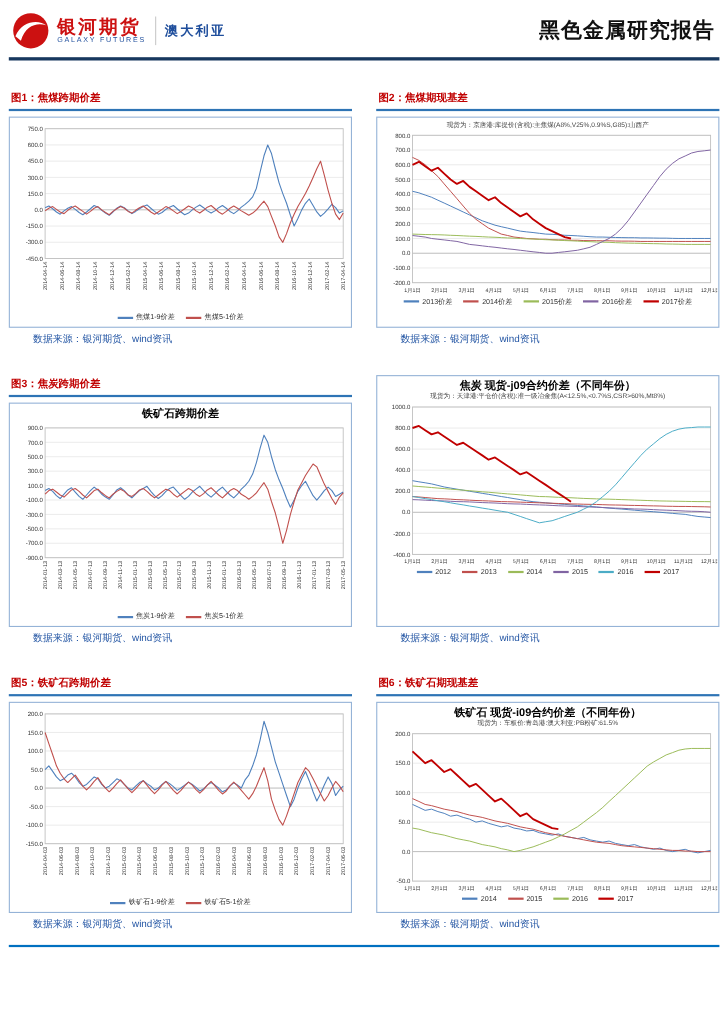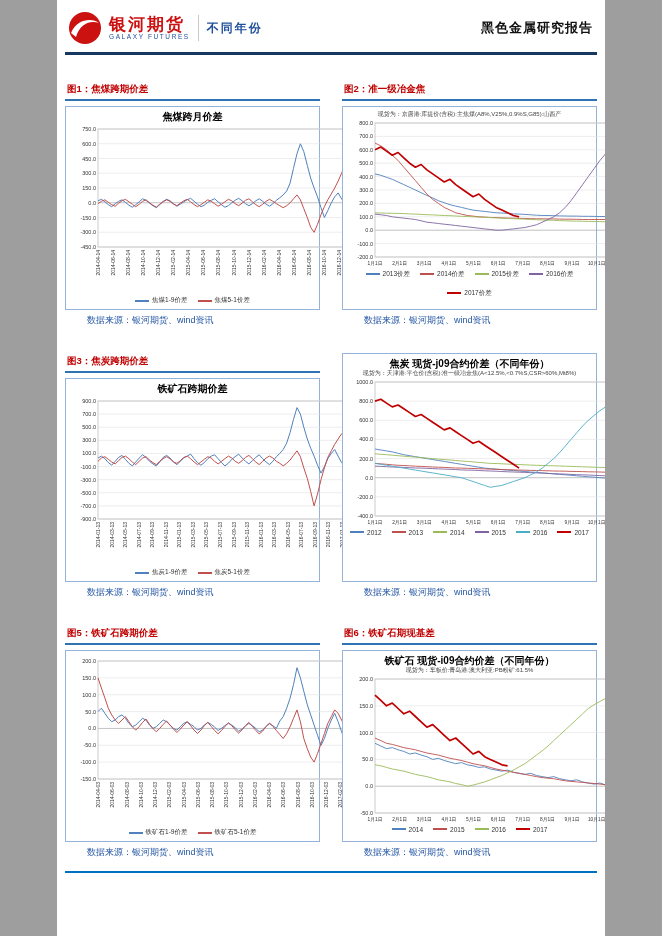--- a/index.html
+++ b/index.html
@@ -1,27 +1,27 @@
 <!DOCTYPE html>
 <html><head>
 <meta charset="utf-8">
 <style>
   html,body{margin:0;padding:0;background:#9e9e9e;}
-  .page{width:548px;height:936px;margin:0 auto;background:#ffffff;position:relative;
+  .page{width:662px;height:936px;margin:0 auto;background:#ffffff;position:relative;
         font-family:"Liberation Sans", sans-serif;overflow:hidden;}
   
   .header{display:flex;justify-content:space-between;align-items:center;padding:10px 12px 6px 10px;}
   .brand{display:flex;align-items:center;}
   .logo{width:36px;height:36px;margin-right:6px;}
   .brand-text{display:flex;flex-direction:column;line-height:1.05;}
   .brand-cn{color:#cc1111;font-size:17px;font-weight:bold;letter-spacing:2px;}
   .brand-en{color:#1f4e9c;font-size:6.5px;letter-spacing:1.6px;}
   .vdiv{width:1px;height:26px;background:#c9c9c9;margin:0 8px;}
   .division{color:#1f4e9c;font-size:12px;font-weight:bold;letter-spacing:2px;}
-  .report-title{font-size:13px;font-weight:bold;color:#111;letter-spacing:1px;}
+  .report-title{font-size:19px;font-weight:bold;color:#111;letter-spacing:1px;}
   .header-bar{height:3px;background:#17375e;margin:0 8px;}
   
   .row{display:flex;gap:22px;padding:0 8px;margin-top:26px;}
   .row:first-of-type{margin-top:28px;}
   .panel{flex:1;min-width:0;display:flex;flex-direction:column;}
   .caption{font-size:9.5px;font-weight:bold;color:#c00000;padding:2px 0 3px 2px;
            border-bottom:2px solid #2e74b5;margin-bottom:5px;}
   .chart-box{border:1px solid #95b3d7;background:#fff;padding:4px 2px 2px;flex:1;}
   .chart-title{text-align:center;font-size:10px;font-weight:bold;color:#000;line-height:1.2;}
   .chart-note{text-align:center;font-size:6px;color:#444;min-height:2px;line-height:1.3;}
@@ -44,31 +44,30 @@
         <svg width="36" height="36" viewBox="0 0 36 36">
           <circle cx="18" cy="18" r="16" fill="#cc1111"></circle>
           <path d="M4 23 C 10 8, 26 8, 32 13 C 24 10, 13 13, 9 27 Z" fill="#ffffff"></path>
         </svg>
       </span>
       <span class="brand-text">
         <span class="brand-cn">银河期货</span>
         <span class="brand-en">GALAXY FUTURES</span>
       </span>
       <span class="vdiv"></span>
-      <span class="division">不同年份</span>
+      <span class="division">澳大利亚</span>
     </div>
     <div class="report-title">黑色金属研究报告</div>
   </div>
   <div class="header-bar"></div>
 
   <div class="row">
     <section class="panel">
       <div class="caption">图1：焦煤跨期价差</div>
       <div class="chart-box">
-        <div class="chart-title">焦煤跨月价差</div>
         <div class="chart-note"></div>
         <svg class="chart" width="307" height="170">
             <line x1="30" y1="122" x2="301" y2="122" stroke="#e0e0e0" stroke-width="0.6"></line>
             <text x="28" y="124" text-anchor="end" font-size="5.5" fill="#333">-450.0</text>
             <line x1="30" y1="107.25" x2="301" y2="107.25" stroke="#e0e0e0" stroke-width="0.6"></line>
             <text x="28" y="109.25" text-anchor="end" font-size="5.5" fill="#333">-300.0</text>
             <line x1="30" y1="92.5" x2="301" y2="92.5" stroke="#e0e0e0" stroke-width="0.6"></line>
             <text x="28" y="94.5" text-anchor="end" font-size="5.5" fill="#333">-150.0</text>
             <line x1="30" y1="77.75" x2="301" y2="77.75" stroke="#999999" stroke-width="0.6"></line>
             <text x="28" y="79.75" text-anchor="end" font-size="5.5" fill="#333">0.0</text>
@@ -112,21 +111,21 @@
             </span>
             <span class="lg-item">
               <span class="sw" style="background: rgb(192, 80, 77);"></span>
               <span>焦煤5-1价差</span>
             </span>
           </div>
       </div>
       <div class="source">数据来源：银河期货、wind资讯</div>
     </section>
     <section class="panel">
-      <div class="caption">图2：准一级冶金焦</div>
+      <div class="caption">图2：焦煤期现基差</div>
       <div class="chart-box">
         <div class="chart-note">现货为：京唐港:库提价(含税):主焦煤(A8%,V25%,0.9%S,G85):山西产</div>
         <svg class="chart" width="307" height="150">
             <line x1="30" y1="138" x2="301" y2="138" stroke="#e0e0e0" stroke-width="0.6"></line>
             <text x="28" y="140" text-anchor="end" font-size="5.5" fill="#333">-200.0</text>
             <line x1="30" y1="124.6" x2="301" y2="124.6" stroke="#e0e0e0" stroke-width="0.6"></line>
             <text x="28" y="126.6" text-anchor="end" font-size="5.5" fill="#333">-100.0</text>
             <line x1="30" y1="111.2" x2="301" y2="111.2" stroke="#999999" stroke-width="0.6"></line>
             <text x="28" y="113.2" text-anchor="end" font-size="5.5" fill="#333">0.0</text>
             <line x1="30" y1="97.80000000000001" x2="301" y2="97.80000000000001" stroke="#e0e0e0" stroke-width="0.6"></line>

